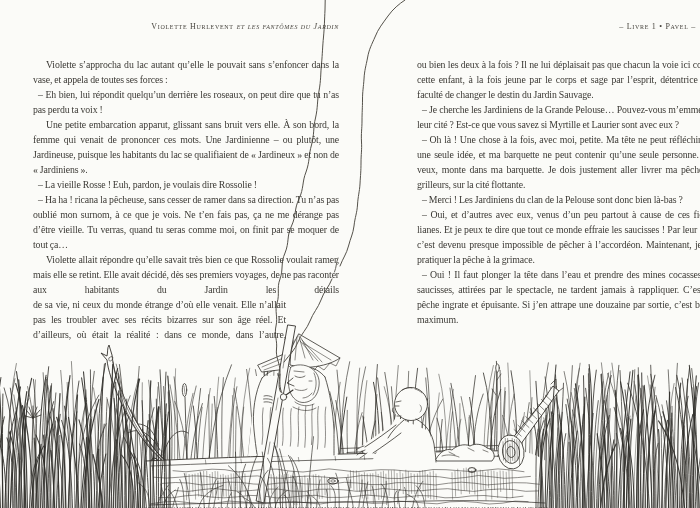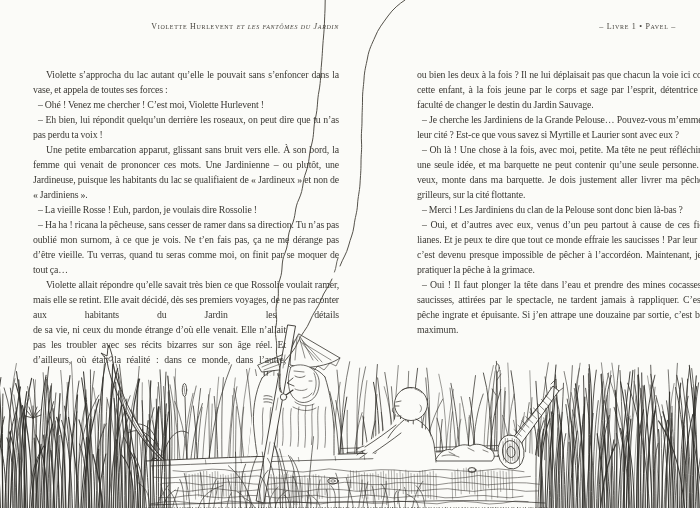--- a/index.html
+++ b/index.html
@@ -8,24 +8,24 @@
     width:700px;height:508px;position:relative;overflow:hidden;
     background:#fbfbf8;
     font-family:"Liberation Serif", serif;
   }
   .runhead{
     position:absolute;top:22px;z-index:2;
     font-size:8px;letter-spacing:.7px;color:#46433d;
     font-variant:small-caps;text-align:right;white-space:nowrap;
   }
   #rh-left{left:33px;width:306px;}
-  #rh-right{left:372px;width:304px;}
+  #rh-right{left:392px;width:304px;}
   .runhead .it{font-style:italic;margin-left:3px;}
   .col{
-    position:absolute;top:67px;z-index:2;
+    position:absolute;top:57px;z-index:2;
     font-size:9.8px;line-height:15px;text-align:justify;
     color:#3b3934;letter-spacing:-0.12px;word-spacing:-0.25px;
     hyphens:auto;-webkit-hyphens:auto;
   }
   #col-left{left:33px;width:306px;}
   #col-right{left:372px;width:304px;margin-left:45px;}
   .col p{margin:0;padding:0;}
   p.ind{text-indent:13px;}
   p.dia{text-indent:5px;}
   p.narrow{width:253px;}
@@ -35,21 +35,20 @@
 </head>
 <body>
 
 <div class="runhead" id="rh-left">
   <span>Violette Hurlevent</span><span class="it">et les fantômes du Jardin</span>
 </div>
 <div class="runhead" id="rh-right">–&nbsp;Livre 1&nbsp;•&nbsp;Pavel&nbsp;–</div>
 
 <div class="col" id="col-left">
   <p class="ind">Violette s’approcha du lac autant qu’elle le pouvait sans s’enfoncer dans la vase, et appela de toutes ses forces&nbsp;:</p>
-  <p class="dia">–&nbsp;Ohé&nbsp;! Venez me chercher&nbsp;! C’est moi, Violette Hurlevent&nbsp;!</p>
   <p class="dia">–&nbsp;Eh bien, lui répondit quelqu’un derrière les roseaux, on peut dire que tu n’as pas perdu ta voix&nbsp;!</p>
   <p class="ind">Une petite embarcation apparut, glissant sans bruit vers elle. À son bord, la femme qui venait de prononcer ces mots. Une Jardinienne – ou plutôt, une Jardineuse, puisque les habitants du lac se qualifiaient de «&nbsp;Jardineux&nbsp;» et non de «&nbsp;Jardiniens&nbsp;».</p>
   <p class="dia">–&nbsp;La vieille Rosse&nbsp;! Euh, pardon, je voulais dire Rossolie&nbsp;!</p>
   <p class="dia">–&nbsp;Ha ha&nbsp;! ricana la pêcheuse, sans cesser de ramer dans sa direction. Tu n’as pas oublié mon surnom, à ce que je vois. Ne t’en fais pas, ça ne me dérange pas d’être vieille. Tu verras, quand tu seras comme moi, on finit par se moquer de tout ça…</p>
   <p class="ind flush">Violette allait répondre qu’elle savait très bien ce que Rossolie voulait ramer, mais elle se retint. Elle avait décidé, dès ses premiers voyages, de ne pas raconter aux habitants du Jardin les détails</p>
   <p class="narrow flush">de sa vie, ni ceux du monde étrange d’où elle venait. Elle n’allait pas les troubler avec ses récits bizarres sur son âge réel. Et d’ailleurs, où était la réalité&nbsp;: dans ce monde, dans l’autre,</p>
 </div>
 
 <div class="col" id="col-right">
   <p>ou bien les deux à la fois&nbsp;? Il ne lui déplaisait pas que chacun la voie ici comme cette enfant, à la fois jeune par le corps et sage par l’esprit, détentrice de la faculté de changer le destin du Jardin Sauvage.</p>

